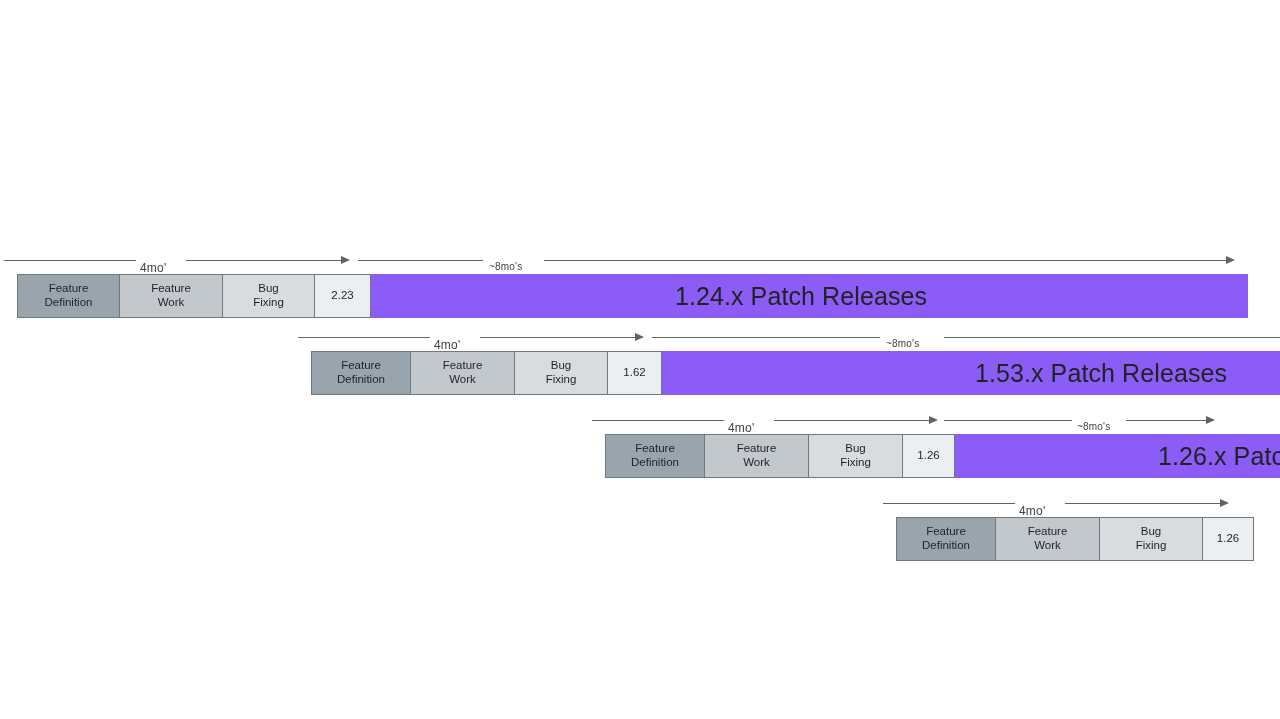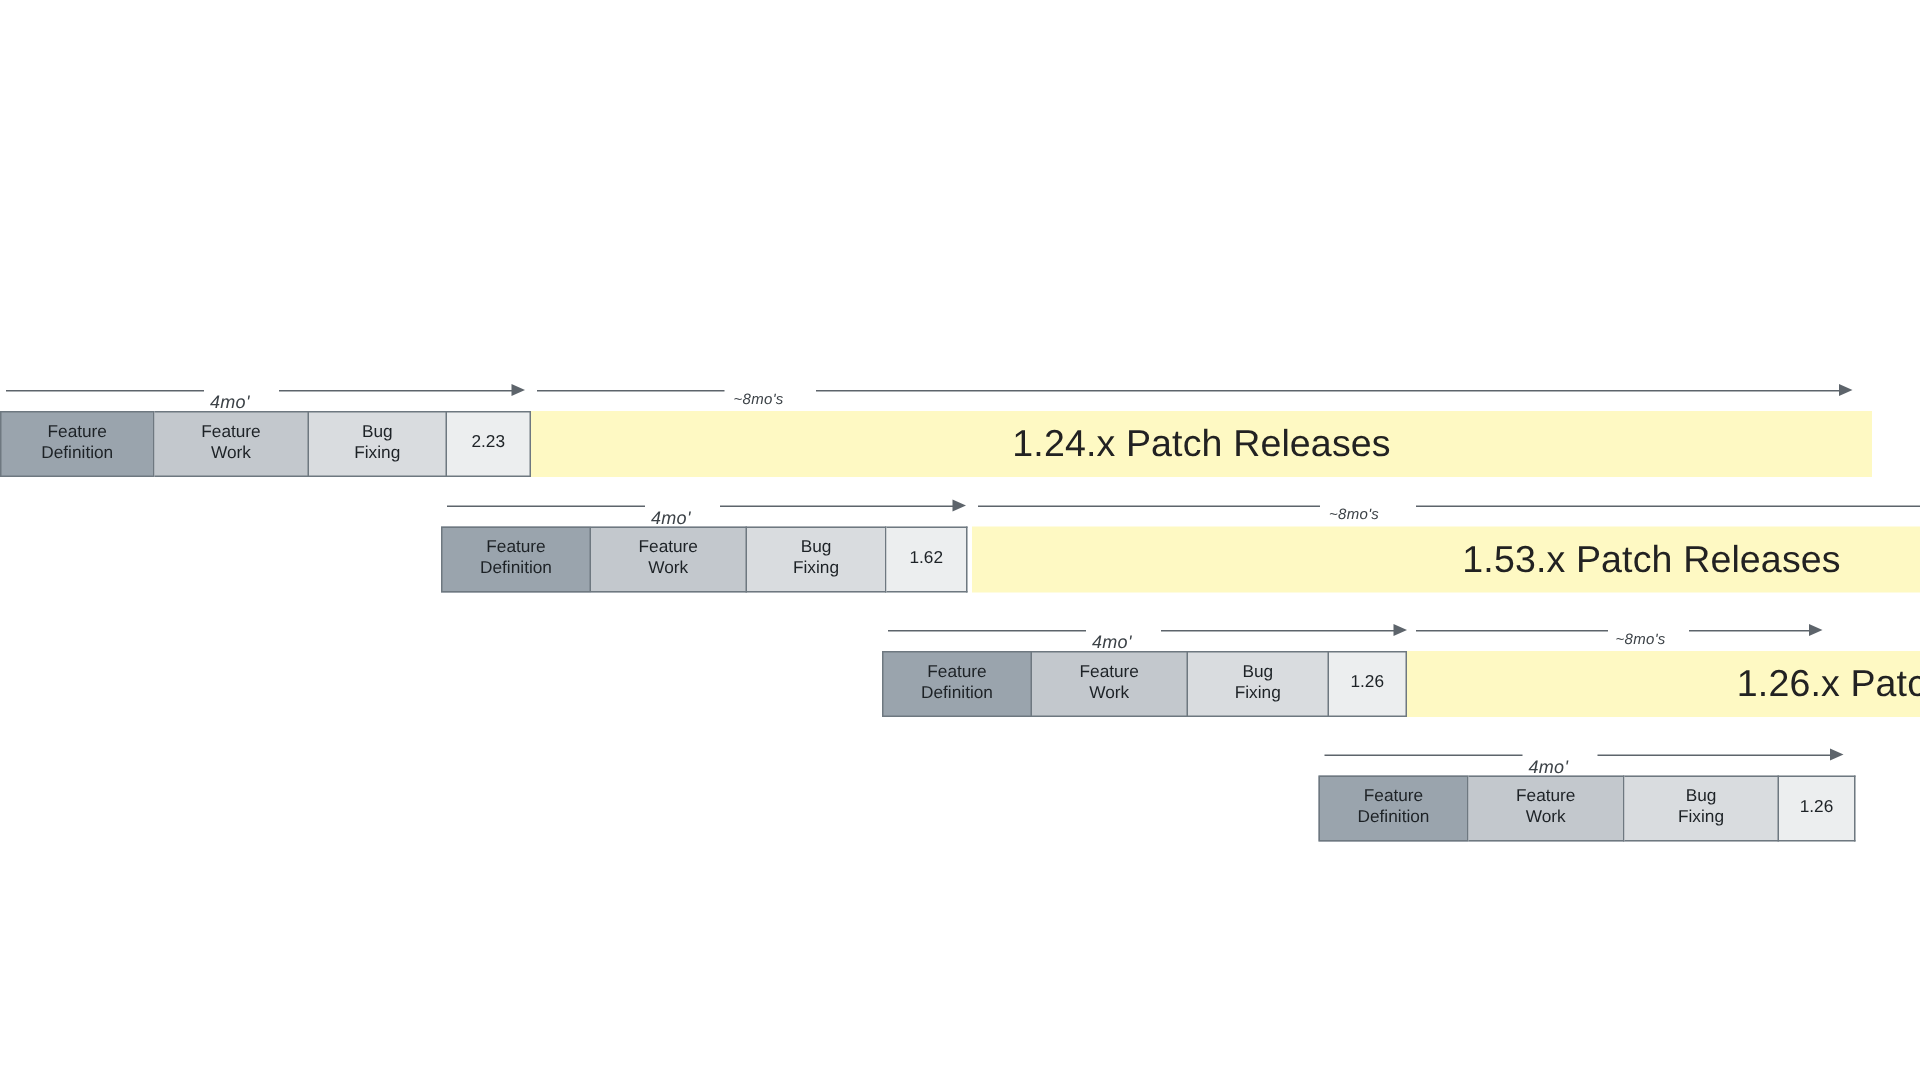--- a/index.html
+++ b/index.html
@@ -27,39 +27,40 @@
 
   
   .release-row {
     position: absolute;
     height: 120px;
   }
 
   
   .patch-band {
     position: absolute;
-    background: #fef9c3;
+    background: #8b5cf6;
     display: flex;
     align-items: center;
     justify-content: center;
   }
   .patch-band-label {
     font-size: 25px;
     font-weight: 400;
     color: #222222;
     letter-spacing: 0.1px;
     white-space: nowrap;
   }
 
   
   .phase-bar {
     position: absolute;
     display: flex;
     height: 44px;
     box-sizing: border-box;
+    padding-left: 17px;
   }
   .phase {
     box-sizing: border-box;
     border: 1px solid #6e7880;
     display: flex;
     flex-direction: column;
     align-items: center;
     justify-content: center;
     line-height: 1.18;
     font-size: 11.5px;
@@ -75,21 +76,20 @@
   .phase-version {
     background: #eceeef;
     font-size: 11.5px;
   }
   .phase-line { display: block; }
 
   
   .measure {
     position: absolute;
     height: 22px;
-    font-style: italic;
   }
   .measure .seg {
     position: absolute;
     top: 11px;
     height: 1px;
     background: #5d646b;
   }
   .measure .head {
     position: absolute;
     top: 6.5px;

